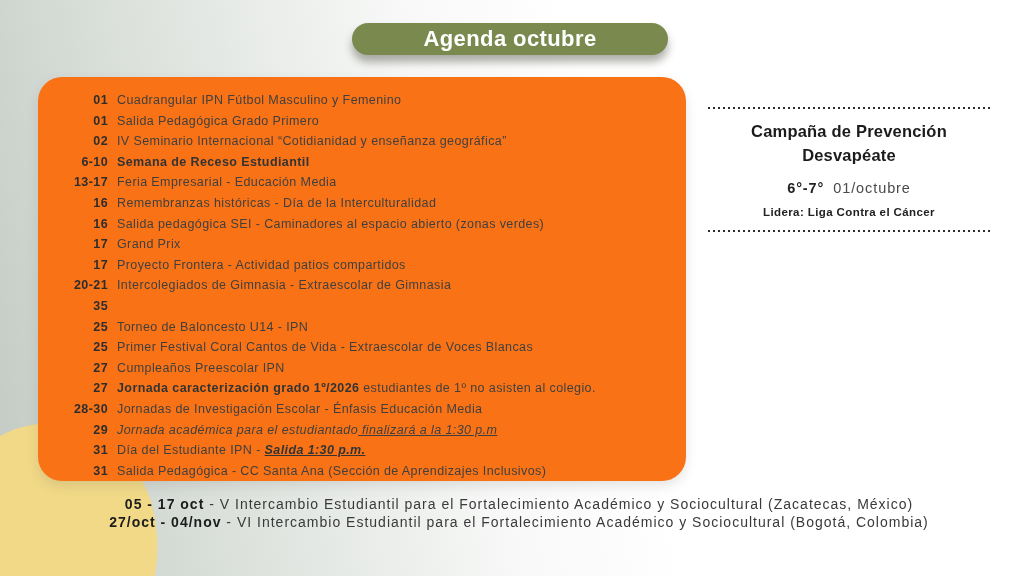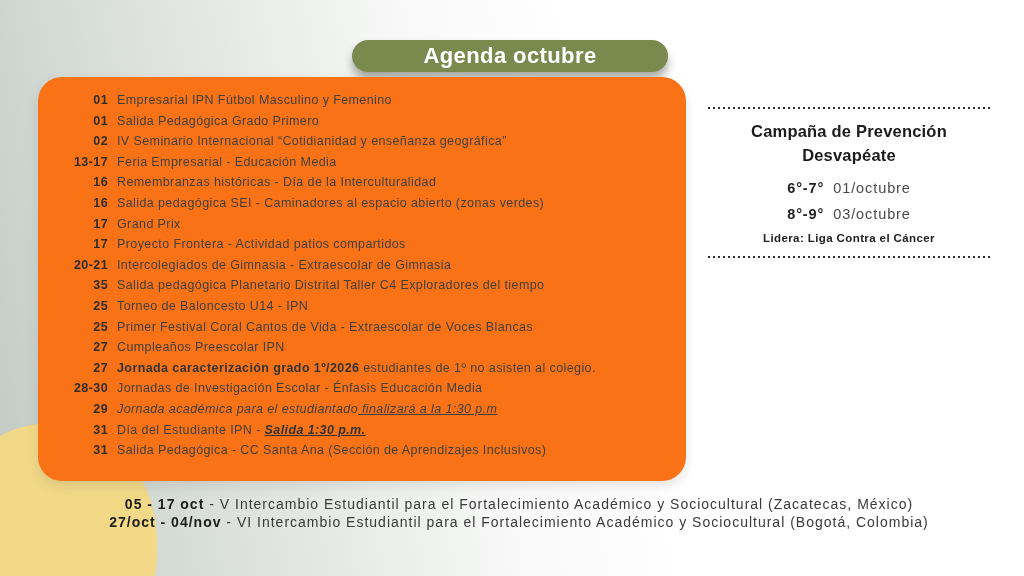--- a/index.html
+++ b/index.html
@@ -15,21 +15,20 @@
     border-radius:52% 48% 44% 56% / 58% 46% 54% 42%;
     transform:rotate(-12deg);
   }
   
   .pill{
     position:absolute;left:352px;top:23px;width:316px;height:32px;
     background:#7a8a4e;border-radius:26px;
     display:flex;align-items:center;justify-content:center;
     color:#ffffff;font-weight:bold;font-size:22px;letter-spacing:.4px;
     box-shadow:0 7px 9px rgba(75,75,65,.45);
-    margin-top:17px;
   }
   
   .panel{
     position:absolute;left:38px;top:77px;width:648px;height:404px;
     background:#f97316;border-radius:24px;
     box-shadow:0 5px 12px rgba(110,110,100,.18);
     padding:0;box-sizing:border-box;
   }
   .list{padding-top:16px;}
   .row{display:flex;align-items:baseline;margin-bottom:6.1px;font-size:12.5px;line-height:14.5px;letter-spacing:.4px;white-space:nowrap;}
@@ -63,29 +62,33 @@
 <div class="blob"></div>
 
 <div class="pill">
   <span>Agenda octubre</span>
 </div>
 
 <div class="panel">
   <div class="list">
       <div class="row">
         <span class="date">01</span>
-        <span class="event"><span>Empresarial IPN Fútbol Masculino y Femenino</span></span>
+        <span class="event"><span>Cuadrangular IPN Fútbol Masculino y Femenino</span></span>
       </div>
       <div class="row">
         <span class="date">01</span>
         <span class="event"><span>Salida Pedagógica Grado Primero</span></span>
       </div>
       <div class="row">
         <span class="date">02</span>
         <span class="event"><span>IV Seminario Internacional “Cotidianidad y enseñanza geográfica”</span></span>
+      </div>
+      <div class="row">
+        <span class="date">6-10</span>
+        <span class="event"><span class="b">Semana de Receso Estudiantil</span></span>
       </div>
       <div class="row">
         <span class="date">13-17</span>
         <span class="event"><span>Feria Empresarial - Educación Media</span></span>
       </div>
       <div class="row">
         <span class="date">16</span>
         <span class="event"><span>Remembranzas históricas - Día de la Interculturalidad</span></span>
       </div>
       <div class="row">
@@ -99,21 +102,20 @@
       <div class="row">
         <span class="date">17</span>
         <span class="event"><span>Proyecto Frontera - Actividad patios compartidos</span></span>
       </div>
       <div class="row">
         <span class="date">20-21</span>
         <span class="event"><span>Intercolegiados de Gimnasia - Extraescolar de Gimnasia</span></span>
       </div>
       <div class="row">
         <span class="date">35</span>
-        <span class="event"><span>Salida pedagógica Planetario Distrital Taller C4 Exploradores del tiempo</span></span>
       </div>
       <div class="row">
         <span class="date">25</span>
         <span class="event"><span>Torneo de Baloncesto U14 - IPN</span></span>
       </div>
       <div class="row">
         <span class="date">25</span>
         <span class="event"><span>Primer Festival Coral Cantos de Vida - Extraescolar de Voces Blancas</span></span>
       </div>
       <div class="row">
@@ -144,21 +146,20 @@
 </div>
 
 <div class="campaign">
   <div class="dotted top"></div>
   <div class="camp-title">
     <div>Campaña de Prevención</div>
     <div>Desvapéate</div>
   </div>
   <div class="camp-sched">
       <div class="sched-line"><span class="grades">6°-7°</span><span class="sdate">01/octubre</span></div>
-      <div class="sched-line"><span class="grades">8°-9°</span><span class="sdate">03/octubre</span></div>
     </div>
   <div class="camp-leader">Lidera: Liga Contra el Cáncer</div>
   <div class="dotted bottom"></div>
 </div>
 
 <div class="footer">
     <div><span class="fdate">05 - 17 oct</span><span> - V Intercambio Estudiantil para el Fortalecimiento Académico y Sociocultural (Zacatecas, México)</span></div>
     <div><span class="fdate">27/oct - 04/nov</span><span> - VI Intercambio Estudiantil para el Fortalecimiento Académico y Sociocultural (Bogotá, Colombia)</span></div>
   </div>
 

